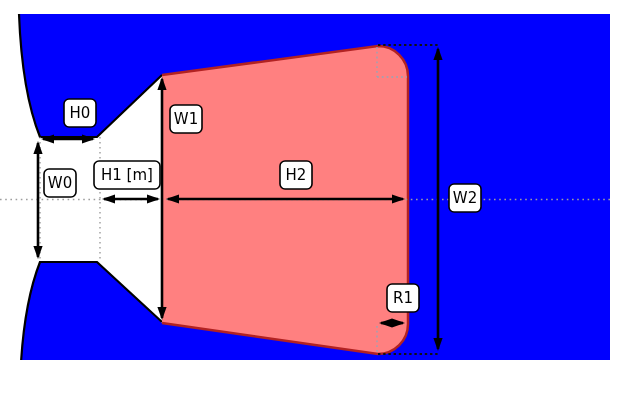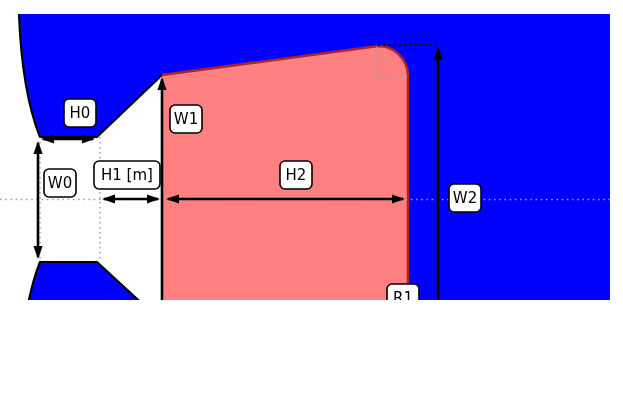--- a/index.html
+++ b/index.html
@@ -1,16 +1,16 @@
 <!DOCTYPE html>
 <html><head>
 <meta charset="utf-8">
 <style>
   html,body{margin:0;padding:0;background:#ffffff;}
-  .figure-wrap{position:relative;width:623px;height:300px;background:#ffffff;overflow:hidden;}
+  .figure-wrap{position:relative;width:623px;height:360px;background:#ffffff;overflow:hidden;}
   svg{display:block;}
   svg text{font-family:"DejaVu Sans","Liberation Sans",sans-serif;font-size:15px;fill:#000;}
 </style>
 </head>
 <body>
 
 <div class="figure-wrap">
   <svg id="diagram-svg" height="400" viewBox="0 0 623 400" width="623">
 
     <rect x="13" y="14" width="597" height="372" fill="#0000ff"></rect>

